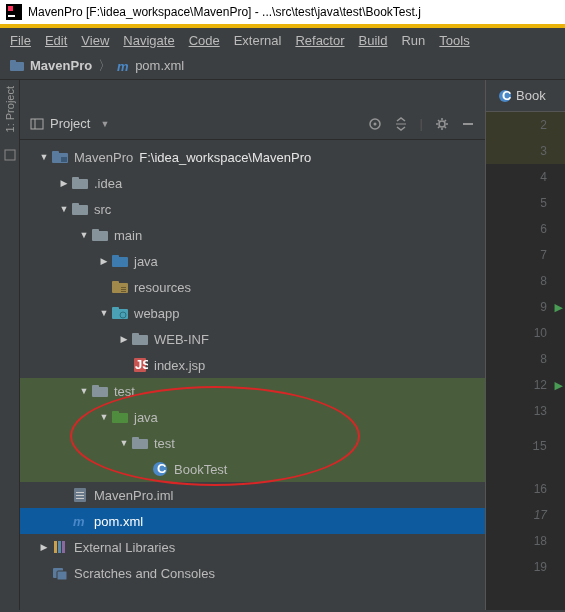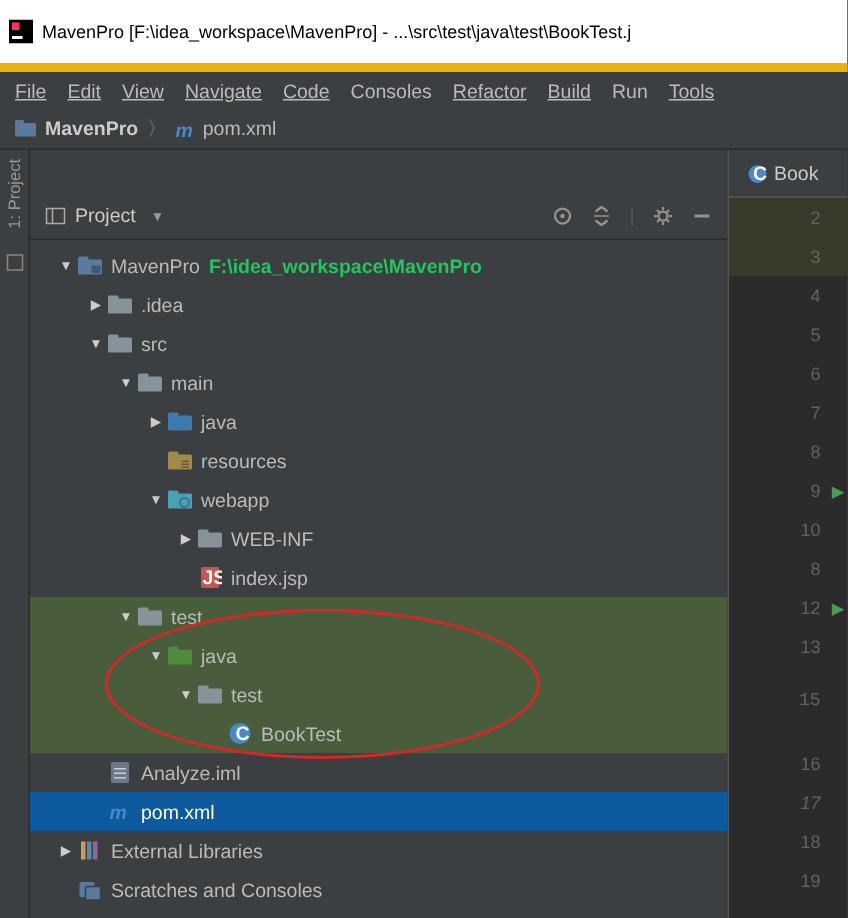--- a/index.html
+++ b/index.html
@@ -1,18 +1,18 @@
 <!DOCTYPE html>
 <html><head>
 <meta charset="utf-8">
 <style>
 * { margin: 0; padding: 0; box-sizing: border-box; font-family: "Segoe UI", sans-serif; font-size: 13px; }
 body { background: #3c3f41; color: #bbbbbb; width: 565px; height: 612px; overflow: hidden; position: relative; }
 
-.title-bar { background: #ffffff; height: 48px; display: flex; align-items: center; padding: 0 6px; color: #000; border-bottom: 6px solid #eab308; }
+.title-bar { background: #ffffff; height: 28px; display: flex; align-items: center; padding: 0 6px; color: #000; border-bottom: 4px solid #eab308; }
 .title-bar .app-icon { width: 16px; height: 16px; margin-right: 6px; }
 .title-bar-text { font-size: 12px; color: #000; white-space: nowrap; }
 
 .menu-bar { background: #3c3f41; height: 24px; display: flex; align-items: center; padding: 0 4px; gap: 2px; }
 .menu-item { padding: 2px 6px; color: #bbbbbb; cursor: pointer; }
 .menu-item u { text-decoration: underline; }
 
 .nav-bar { background: #3c3f41; height: 28px; display: flex; align-items: center; padding: 0 10px; border-bottom: 1px solid #2b2b2b; }
 .nav-folder-icon { width: 14px; height: 14px; margin-right: 6px; }
 .nav-project { color: #ccc; font-weight: bold; }
@@ -36,21 +36,21 @@
 .panel-tool-icon { width: 14px; height: 14px; opacity: 0.8; cursor: pointer; }
 
 .tree { flex: 1; overflow: auto; padding: 4px 0; position: relative; }
 .tree-row { display: flex; align-items: center; height: 26px; padding-right: 8px; cursor: pointer; white-space: nowrap; }
 .tree-row.selected { background: #0d5a9e; color: #fff; }
 .tree-row.green-bg { background: #495c3b; }
 .tree-arrow { width: 12px; display: inline-flex; justify-content: center; font-size: 9px; color: #ccc; margin-right: 2px; }
 .tree-icon { width: 16px; height: 16px; margin-right: 6px; flex-shrink: 0; }
 .tree-label { color: #bbbbbb; }
 .tree-row.selected .tree-label { color: #fff; }
-.tree-label-dim { color: #22c55e; margin-left: 6px; font-weight: bold; }
+.tree-label-dim { color: #e5e5e5; margin-left: 6px; }
 .tree-row .indent { display: inline-block; }
 
 .editor-strip { flex: 1; background: #2b2b2b; border-left: 1px solid #555; display: flex; flex-direction: column; }
 .editor-tab-bar { height: 32px; display: flex; align-items: center; padding: 0 6px; border-bottom: 1px solid #555; background: #3c3f41; }
 .editor-tab { display: flex; align-items: center; gap: 4px; padding: 4px 6px; }
 .editor-tab-icon { width: 14px; height: 14px; }
 .editor-tab-label { color: #ccc; }
 .gutter { position: relative; flex: 1; }
 .gutter-line { position: absolute; left: 0; right: 0; height: 26px; display: flex; align-items: center; justify-content: flex-end; padding-right: 18px; font-size: 12px; color: #606366; }
 .gutter-line.hl-yellow { background: #3a3a2a; }
@@ -74,21 +74,21 @@
   </span>
   <span class="title-bar-text">MavenPro [F:\idea_workspace\MavenPro] - ...\src\test\java\test\BookTest.j</span>
 </div>
 
 <div class="menu-bar">
   <span class="menu-item"><u>File</u></span>
   <span class="menu-item"><u>Edit</u></span>
   <span class="menu-item"><u>View</u></span>
   <span class="menu-item"><u>Navigate</u></span>
   <span class="menu-item"><u>Code</u></span>
-  <span class="menu-item"><span>Consoles</span></span>
+  <span class="menu-item"><span>External</span></span>
   <span class="menu-item"><u>Refactor</u></span>
   <span class="menu-item"><u>Build</u></span>
   <span class="menu-item"><span>Run</span></span>
   <span class="menu-item"><u>Tools</u></span>
 </div>
 
 <div class="nav-bar">
   <span class="nav-folder-icon">
     <svg viewBox="0 0 14 14">
         <rect x="0" y="3" width="14" height="9" fill="#5a7a9e" rx="1"></rect>
@@ -311,21 +311,21 @@
           <span class="indent" style="width:38px"></span>
           <span class="tree-arrow"></span>
           <span class="tree-icon">
             <svg viewBox="0 0 16 16">
               <rect x="2" y="1" width="12" height="14" fill="#6a7a8a" rx="1"></rect>
               <rect x="4" y="5" width="8" height="1" fill="#ccc"></rect>
               <rect x="4" y="8" width="8" height="1" fill="#ccc"></rect>
               <rect x="4" y="11" width="8" height="1" fill="#ccc"></rect>
             </svg>
           </span>
-          <span class="tree-label">Analyze.iml</span>
+          <span class="tree-label">MavenPro.iml</span>
         </div>
         <div class="tree-row selected">
           <span class="indent" style="width:38px"></span>
           <span class="tree-arrow"></span>
           <span class="tree-icon">
             <svg viewBox="0 0 16 16">
               <text x="1" y="13" font-size="14" font-weight="bold" fill="#4a88c7" font-style="italic">m</text>
             </svg>
           </span>
           <span class="tree-label">pom.xml</span>

